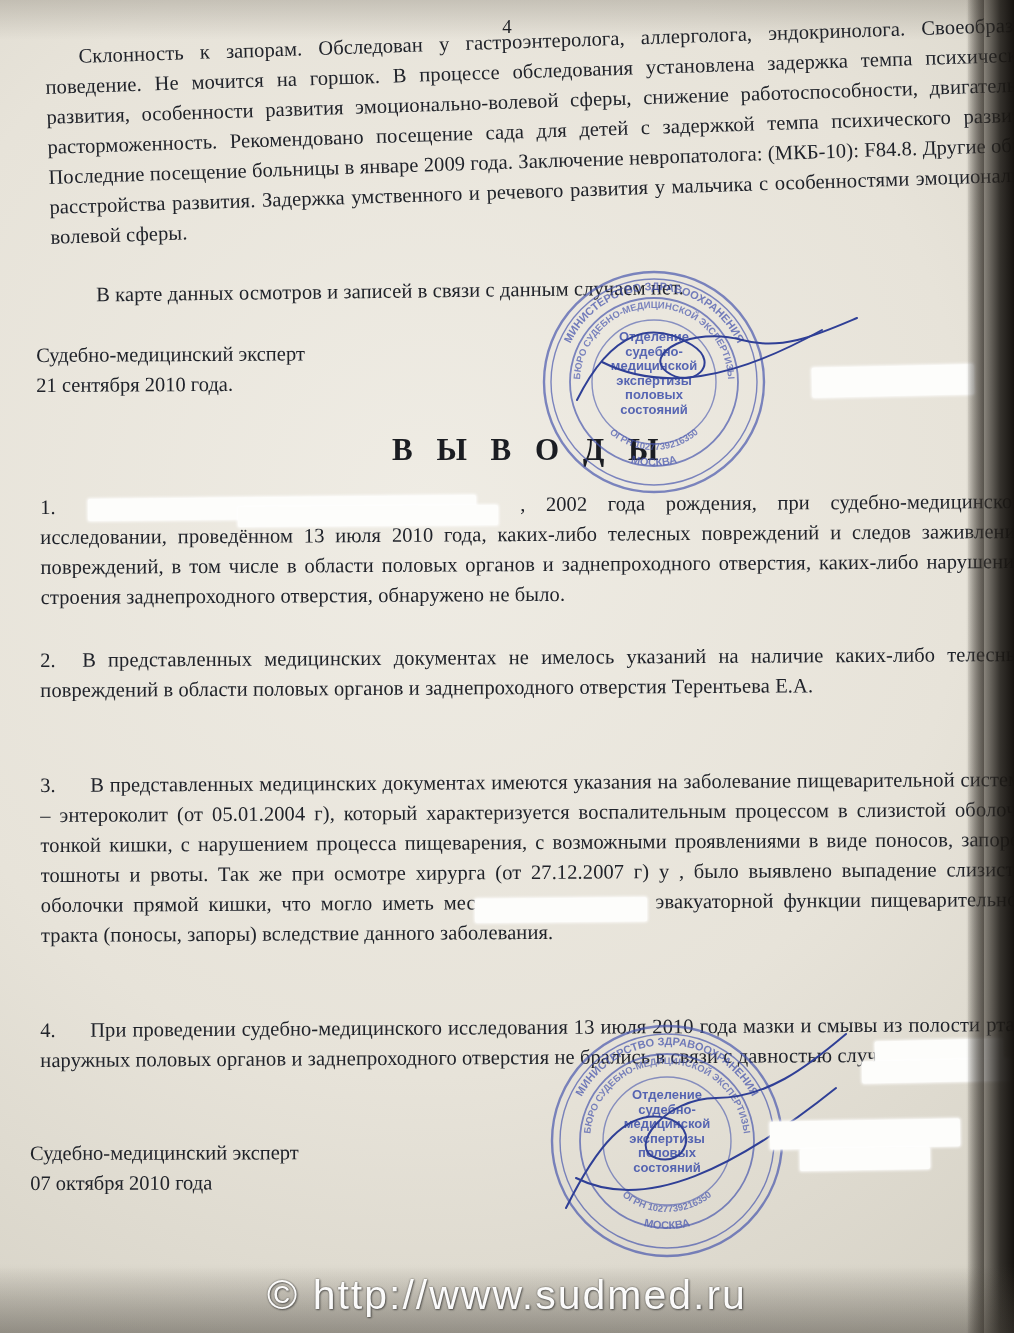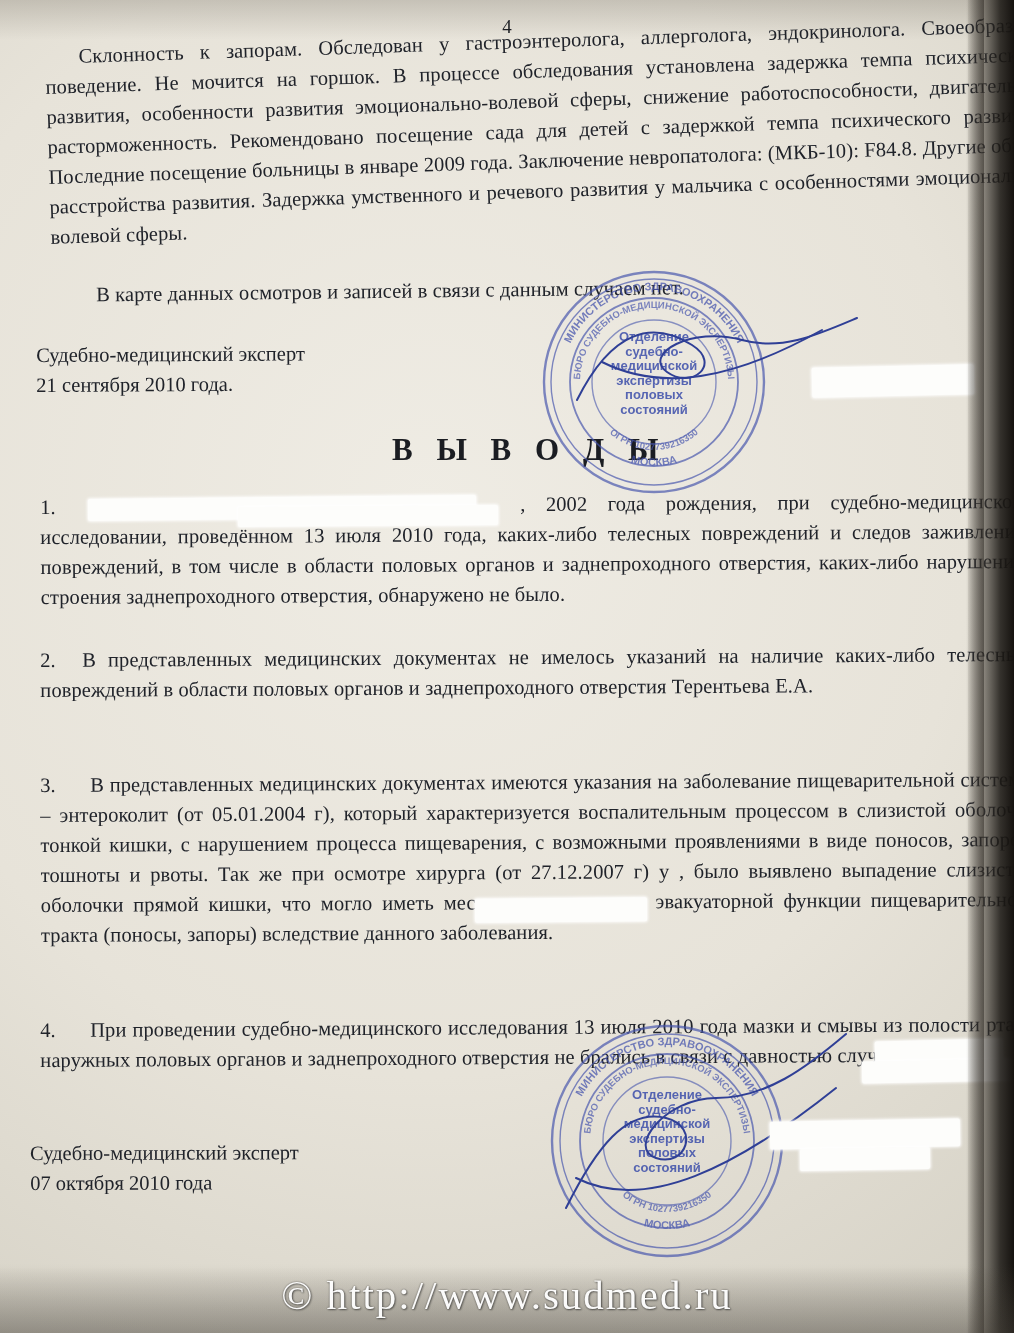--- a/index.html
+++ b/index.html
@@ -126,21 +126,21 @@
     pointer-events: none;
   }
   .signature path { fill: none; stroke: #2f3f96; stroke-width: 2; stroke-linecap: round; }
 
   
   #watermark {
     position: absolute;
     left: 0; bottom: 14px;
     width: 1014px;
     text-align: center;
-    font-family: Liberation Serif, serif;
+    font-family: Liberation Sans, sans-serif;
     font-size: 41px;
     letter-spacing: 2px;
     color: #ffffff;
     text-shadow:
       0 0 2px rgba(0,0,0,0.55),
       1px 1px 2px rgba(40,40,40,0.6);
     opacity: 0.95;
   }
   #wmbar {
     position: absolute;

